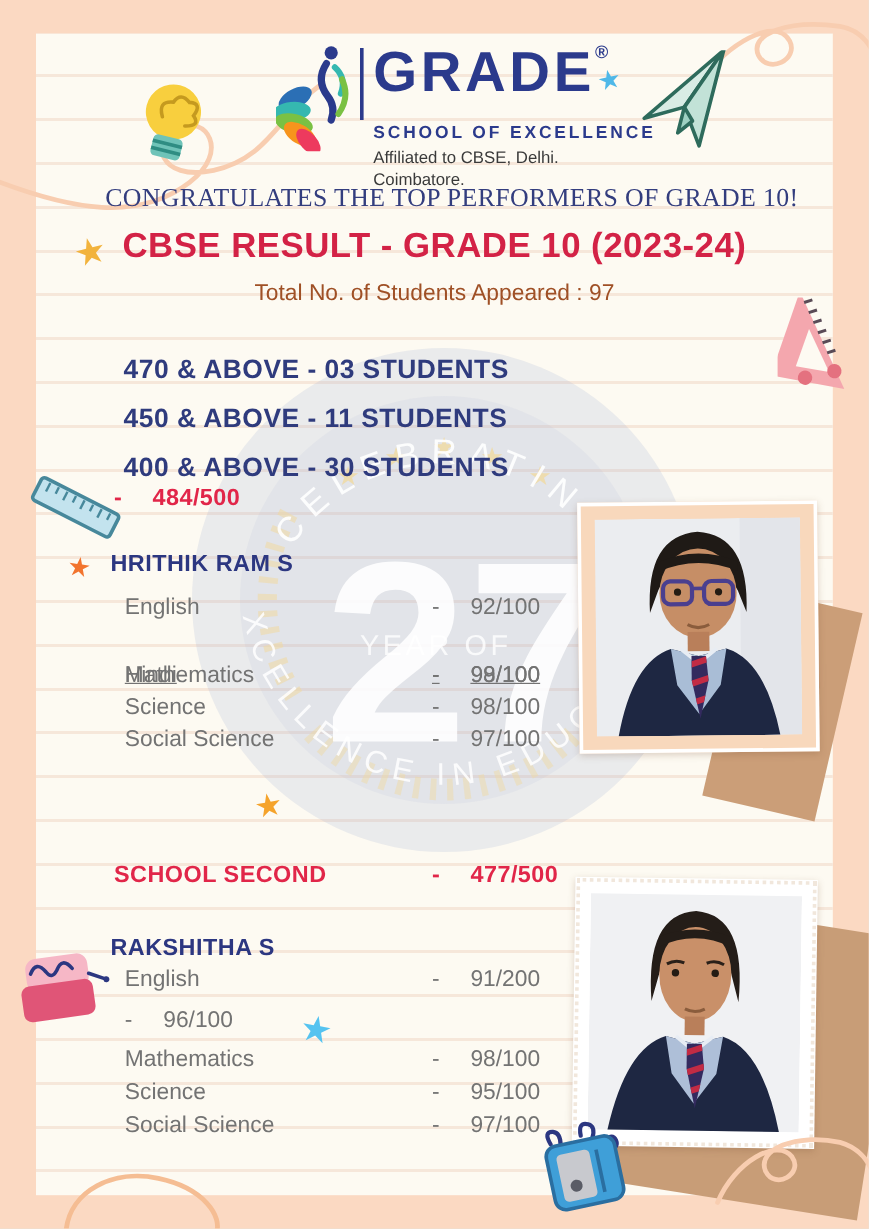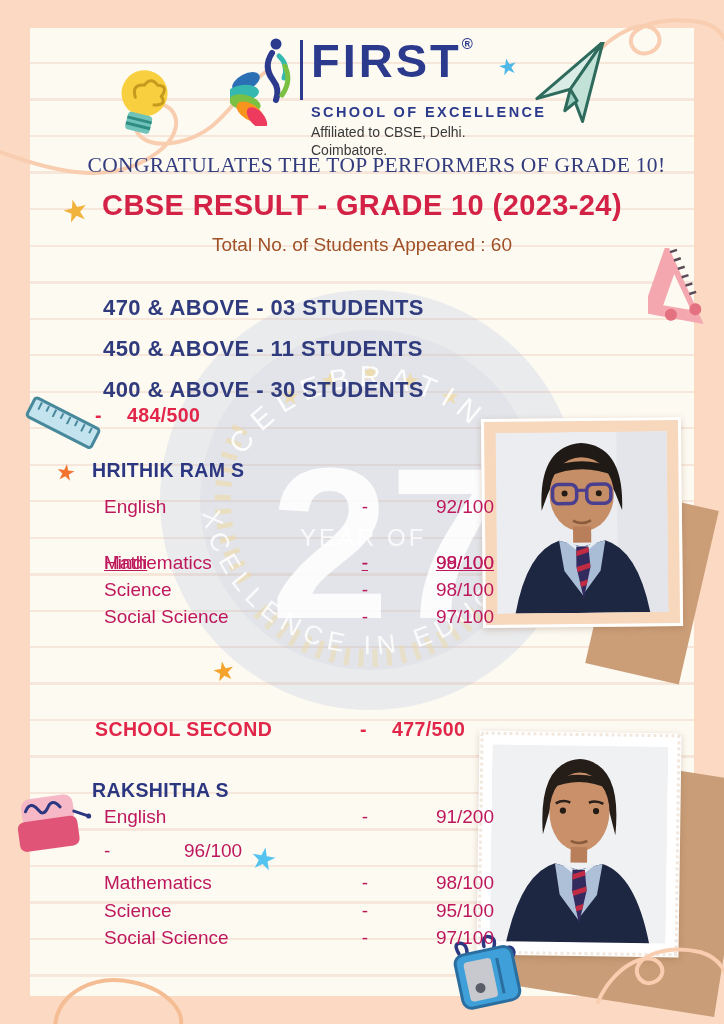--- a/index.html
+++ b/index.html
@@ -35,21 +35,21 @@
   .total-line{left:0;right:0;top:234px;text-align:center;z-index:6;
     font-size:19px;color:#9f5026;}
   .bands{left:103px;top:295px;z-index:6;font-size:22px;font-weight:bold;color:#2f3b7d;letter-spacing:.4px;}
   .bands div{margin-bottom:15px;}
   
   .row{position:absolute;display:flex;width:390px;z-index:6;}
   .rank-row{left:95px;font-size:19.5px;font-weight:bold;color:#e12649;letter-spacing:.4px;}
   .rank-row .lbl{width:265px;}
   .rank-row .dash{width:32px;}
   .name{position:absolute;left:92px;z-index:6;font-size:19.5px;font-weight:bold;color:#2c3781;letter-spacing:.4px;}
-  .subj{left:104px;font-size:19px;color:#be185d;gap:48px;}
+  .subj{left:104px;font-size:19px;color:#737373;}
   .subj .lbl{width:256px;}
   .subj .dash{width:32px;}
   
   .shadow1{left:604px;top:498px;width:96px;height:178px;background:#cb9e78;transform:rotate(13deg);z-index:1;}
   .shadow2{left:522px;top:764px;width:212px;height:238px;background:#c89d77;transform:rotate(9deg);z-index:1;}
   .frame1{left:482px;top:418px;width:172px;height:181px;background:#f8d8bc;border:3px solid #fff;
     padding:11px;transform:rotate(-0.6deg);z-index:2;box-shadow:0 2px 6px rgba(120,80,50,.25);}
   .frame2{left:478px;top:732px;width:176px;height:198px;background:#fff;
     padding:13px;transform:rotate(0.8deg);z-index:2;box-shadow:0 2px 6px rgba(120,80,50,.25);
     outline:3px dotted #f1e7dc;outline-offset:-4px;}
@@ -107,30 +107,30 @@
       <ellipse cx="15" cy="67" rx="16" ry="8" fill="#7ac143" transform="rotate(14 15 67)"></ellipse>
       <ellipse cx="20" cy="76" rx="15" ry="8" fill="#f7941d" transform="rotate(32 20 76)"></ellipse>
       <ellipse cx="27" cy="82" rx="13" ry="7" fill="#ed3a5e" transform="rotate(48 27 82)"></ellipse>
       <circle cx="46" cy="8" r="5.5" fill="#2b3a8c"></circle>
       <path d="M42 17 q-9 14 1 27 q7 9 3 20" stroke="#2b3a8c" stroke-width="6" fill="none" stroke-linecap="round"></path>
       <path d="M49 20 q10 9 5 22" stroke="#35b8b0" stroke-width="5" fill="none" stroke-linecap="round"></path>
       <path d="M55 30 q7 15 -3 29" stroke="#7ac143" stroke-width="5" fill="none" stroke-linecap="round"></path>
     </svg>
     <div class="logo-sep"></div>
     <div class="logo-text">
-      <div class="brand"><span>FIRST</span><sup>®</sup></div>
+      <div class="brand"><span>GRADE</span><sup>®</sup></div>
       <div class="logo-sub">SCHOOL OF EXCELLENCE</div>
       <div class="logo-aff">Affiliated to CBSE, Delhi.</div>
       <div class="logo-city">Coimbatore.</div>
     </div>
   </div>
 
   <div class="abs headline">CONGRATULATES THE TOP PERFORMERS OF GRADE 10!</div>
   <div class="abs result-title">CBSE RESULT - GRADE 10 (2023-24)</div>
-  <div class="abs total-line">Total No. of Students Appeared : 60</div>
+  <div class="abs total-line">Total No. of Students Appeared : 97</div>
 
   <div class="abs bands">
     <div>470 &amp; ABOVE - 03 STUDENTS</div>
     <div>450 &amp; ABOVE - 11 STUDENTS</div>
     <div>400 &amp; ABOVE - 30 STUDENTS</div>
   </div>
 
   <div class="row rank-row" style="top:404px;">
     <span class="dash">-</span>
     <span class="scr">484/500</span>

